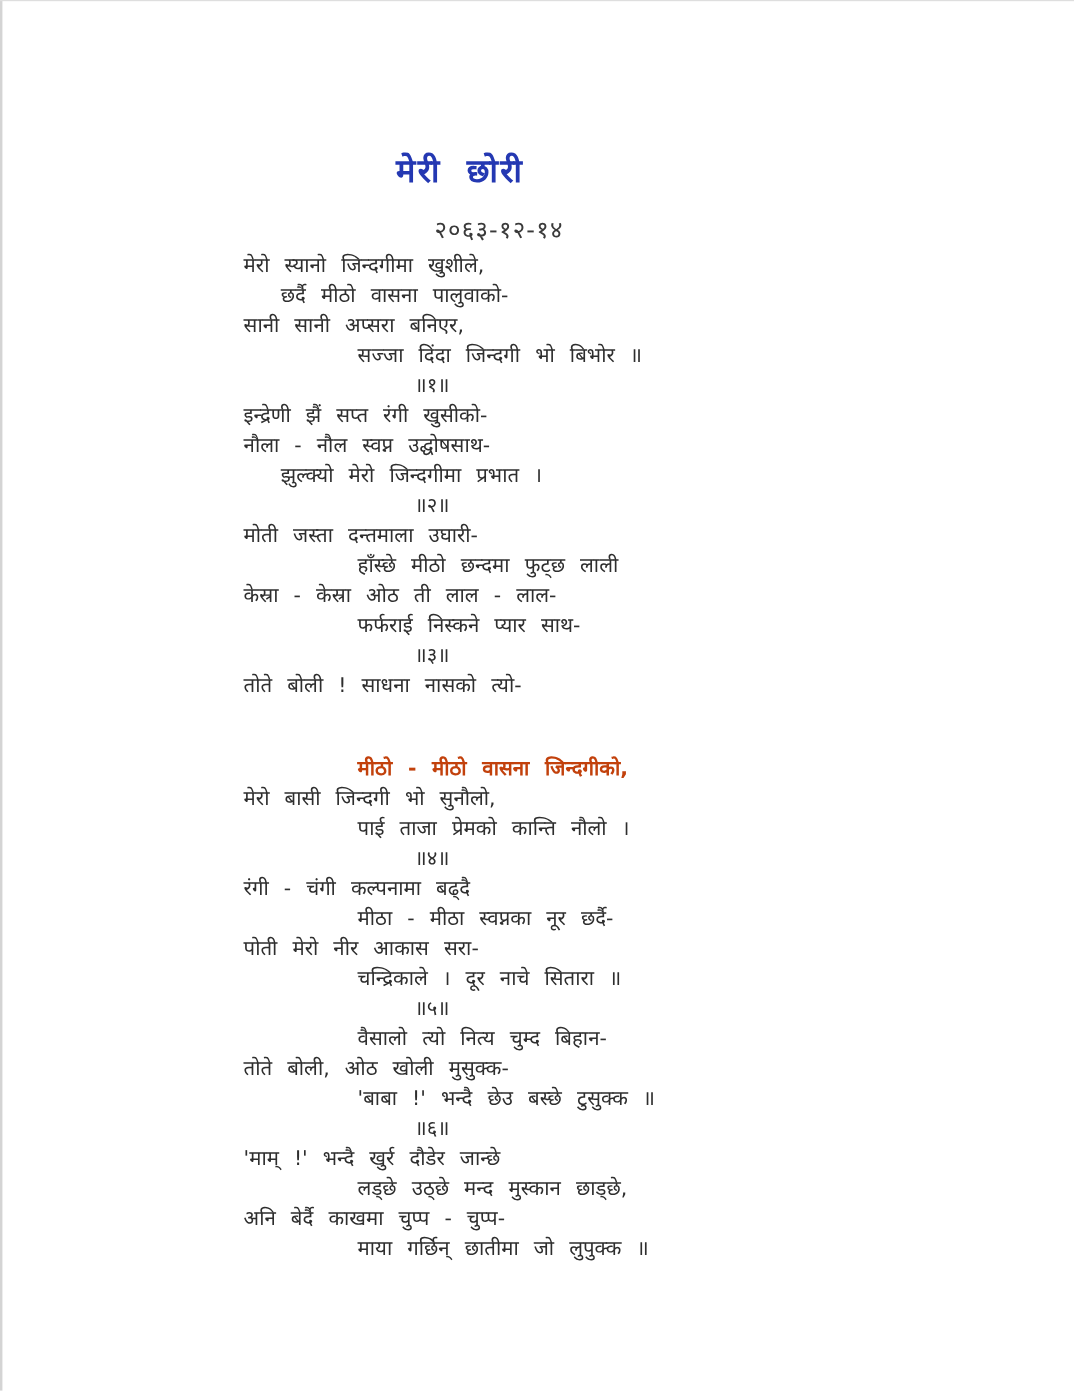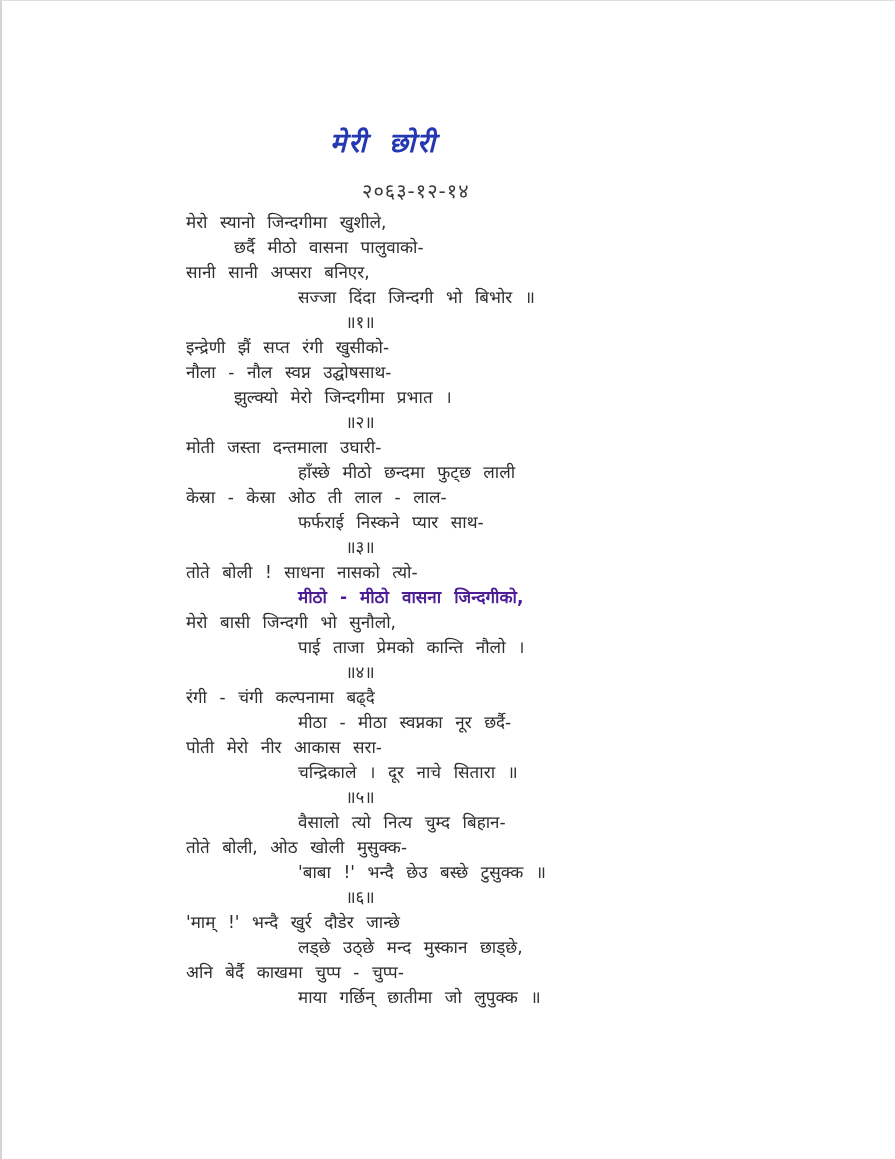--- a/index.html
+++ b/index.html
@@ -18,41 +18,40 @@
   .scan-edge-top{
     position:absolute;left:0;top:0;width:895px;height:1px;
     background:#dedede;
   }
   .title{
     position:absolute;left:330px;top:123px;
     font-size:27px;font-weight:bold;
     letter-spacing:2px;
     word-spacing:0.35em;
     white-space:nowrap;
-    font-style:italic;
   }
   .date{
     position:absolute;left:362px;top:177px;
     font-size:20px;color:#3a3a3a;
     letter-spacing:1px;
     white-space:nowrap;
   }
   .poem{
     position:absolute;left:186px;top:210px;width:348px;
     font-size:17px;color:#2e2e2e;
   }
   .line{
     line-height:25px;
     white-space:nowrap;
     word-spacing:0.42em;
   }
-  .indent-0{margin-left:0;}
+  .indent-0{margin-left:17px;}
   .indent-1{margin-left:48px;}
   .indent-2{margin-left:112px;}
-  .bold{font-weight:bold;color:#4c1d95;}
+  .bold{font-weight:bold;color:#c2410c;margin-top:44px;}
   .marker{
     line-height:25px;
     text-align:center;
     color:#2e2e2e;
     word-spacing:0;
   }
 </style>
 </head>
 <body style="background: rgb(255, 255, 255);">
 

